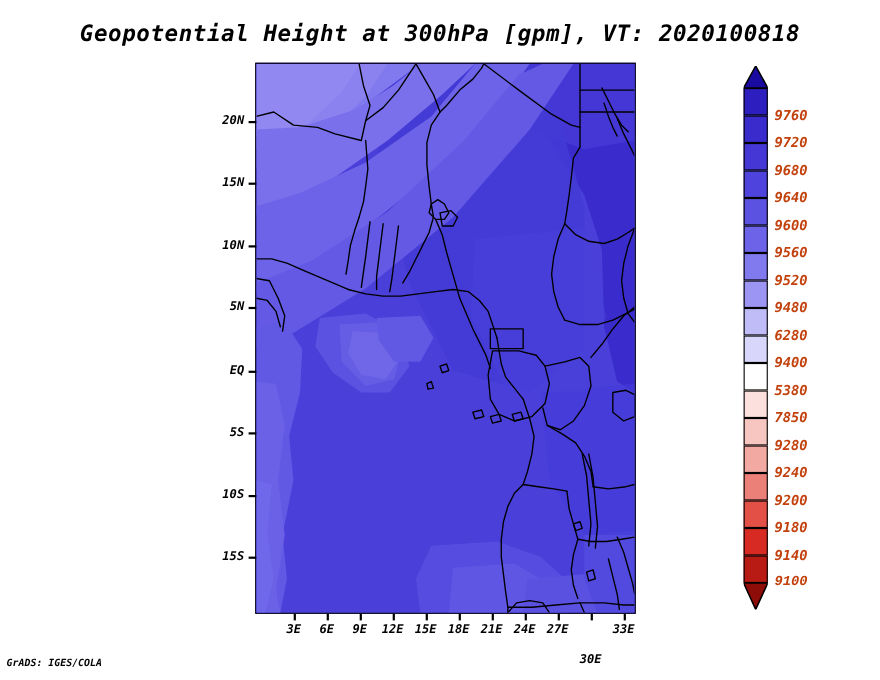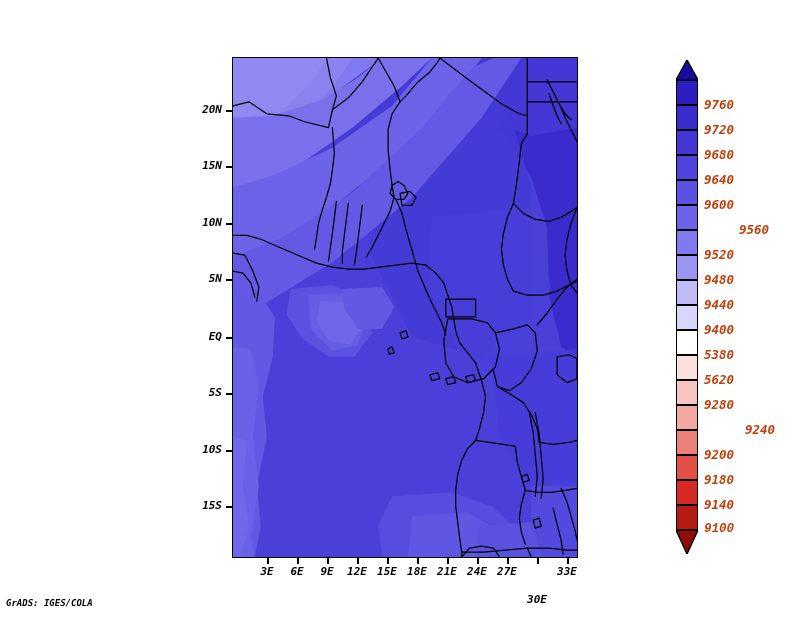--- a/index.html
+++ b/index.html
@@ -81,20 +81,21 @@
     font-size:12.5px;color:#c2410c;
     white-space:nowrap;
   }
   .cbar-arrow{position:absolute;left:8px;width:22px;}
 </style>
 </head>
 <body>
 
 <div id="stage">
 
+  <div class="title">Geopotential Height at 300hPa [gpm], VT: 2020100818</div>
 
   <div class="map-frame">
     <svg class="map-svg" viewBox="0 0 346 501" preserveAspectRatio="none">
       <defs>
         <clipPath id="frameclip">
             <rect x="0" y="0" width="346" height="501"></rect>
           </clipPath>
       </defs>
       <g clip-path="url(#frameclip)">
 
@@ -287,37 +288,37 @@
         <div class="cbar-label" style="top: 37px;">9760</div>
         <div class="cbar-cell" style="top: 45px; height: 25px; background: rgb(58, 43, 205);"></div>
         <div class="cbar-label" style="top: 62px;">9720</div>
         <div class="cbar-cell" style="top: 70px; height: 25px; background: rgb(68, 55, 214);"></div>
         <div class="cbar-label" style="top: 87px;">9680</div>
         <div class="cbar-cell" style="top: 95px; height: 25px; background: rgb(78, 68, 221);"></div>
         <div class="cbar-label" style="top: 112px;">9640</div>
         <div class="cbar-cell" style="top: 120px; height: 25px; background: rgb(91, 82, 226);"></div>
         <div class="cbar-label" style="top: 137px;">9600</div>
         <div class="cbar-cell" style="top: 145px; height: 25px; background: rgb(108, 99, 232);"></div>
-        <div class="cbar-label" style="top: 162px; margin-left: 35px;">9560</div>
+        <div class="cbar-label" style="top: 162px;">9560</div>
         <div class="cbar-cell" style="top: 170px; height: 25px; background: rgb(129, 121, 238);"></div>
         <div class="cbar-label" style="top: 187px;">9520</div>
         <div class="cbar-cell" style="top: 195px; height: 25px; background: rgb(156, 149, 243);"></div>
         <div class="cbar-label" style="top: 212px;">9480</div>
         <div class="cbar-cell" style="top: 220px; height: 25px; background: rgb(191, 188, 248);"></div>
-        <div class="cbar-label" style="top: 237px;">9440</div>
+        <div class="cbar-label" style="top: 237px;">6280</div>
         <div class="cbar-cell" style="top: 245px; height: 25px; background: rgb(216, 214, 251);"></div>
         <div class="cbar-label" style="top: 262px;">9400</div>
         <div class="cbar-cell" style="top: 270px; height: 25px; background: rgb(255, 255, 255);"></div>
         <div class="cbar-label" style="top: 287px;">5380</div>
         <div class="cbar-cell" style="top: 295px; height: 25px; background: rgb(251, 224, 221);"></div>
-        <div class="cbar-label" style="top: 312px;">5620</div>
+        <div class="cbar-label" style="top: 312px;">7850</div>
         <div class="cbar-cell" style="top: 320px; height: 25px; background: rgb(247, 198, 193);"></div>
         <div class="cbar-label" style="top: 337px;">9280</div>
         <div class="cbar-cell" style="top: 345px; height: 25px; background: rgb(242, 169, 162);"></div>
-        <div class="cbar-label" style="top: 362px; margin-left: 41px;">9240</div>
+        <div class="cbar-label" style="top: 362px;">9240</div>
         <div class="cbar-cell" style="top: 370px; height: 25px; background: rgb(234, 128, 119);"></div>
         <div class="cbar-label" style="top: 387px;">9200</div>
         <div class="cbar-cell" style="top: 395px; height: 25px; background: rgb(227, 80, 70);"></div>
         <div class="cbar-label" style="top: 412px;">9180</div>
         <div class="cbar-cell" style="top: 420px; height: 25px; background: rgb(214, 42, 34);"></div>
         <div class="cbar-label" style="top: 437px;">9140</div>
         <div class="cbar-cell" style="top: 445px; height: 25px; background: rgb(184, 26, 20);"></div>
         <div class="cbar-label" style="top: 462px; font-family: Liberation Mono, monospace;">9100</div>
       </div>
   </div>

